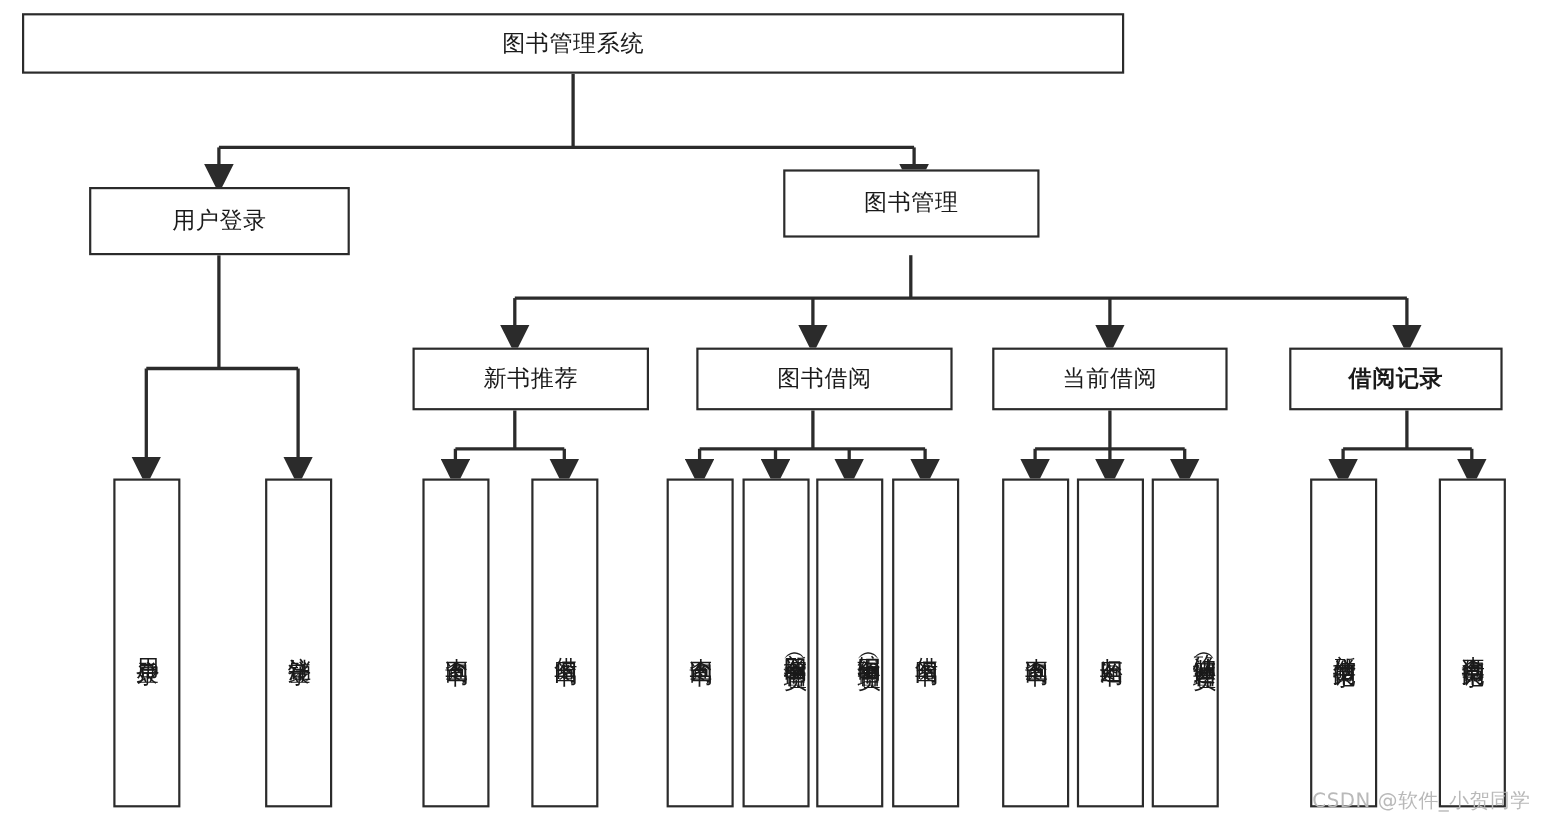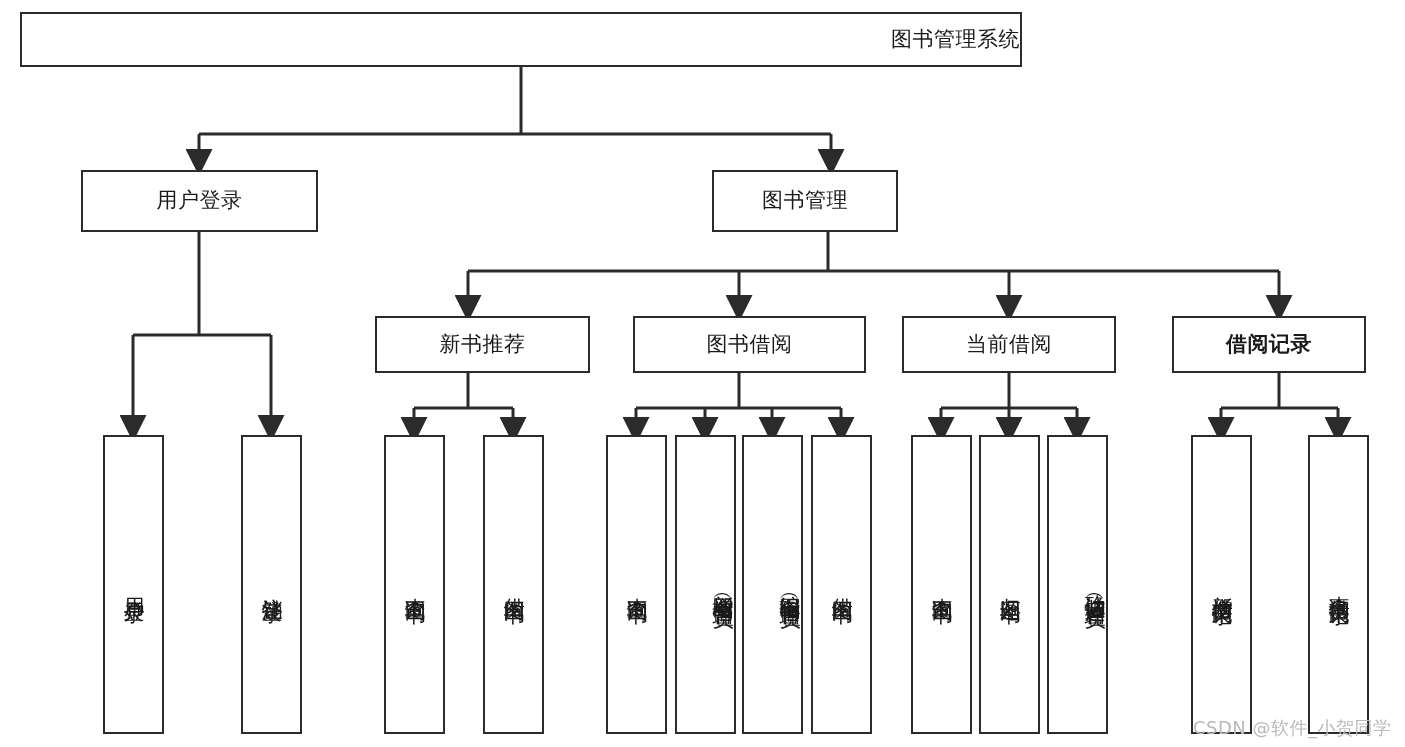--- a/index.html
+++ b/index.html
@@ -107,28 +107,28 @@
       <path d="M1009,408 L1009,420" marker-end="url(#arrow)"></path>
       <path d="M1077,408 L1077,420" marker-end="url(#arrow)"></path>
 
       <path d="M1279,373 L1279,408"></path>
       <path d="M1221,408 L1338,408"></path>
       <path d="M1221,408 L1221,420" marker-end="url(#arrow)"></path>
       <path d="M1338,408 L1338,420" marker-end="url(#arrow)"></path>
     </g>
   </svg>
 
-  <div class="node node-h" style="left:20px; top:12px; width:1002px; height:55px;justify-content:flex-end;">
+  <div class="node node-h" style="left:20px; top:12px; width:1002px; height:55px;">
     <span>图书管理系统</span>
   </div>
 
   <div class="node node-h" style="left:81px; top:170px; width:237px; height:62px;">
     <span>用户登录</span>
   </div>
-  <div class="node node-h" style="left:712px; top:170px; width:186px; height:62px;">
+  <div class="node node-h" style="left:712px; top:154px; width:233px; height:62px;">
     <span>图书管理</span>
   </div>
 
   <div class="node node-h" style="left:375px; top:316px; width:215px; height:57px;">
     <span>新书推荐</span>
   </div>
   <div class="node node-h" style="left:633px; top:316px; width:233px; height:57px;">
     <span>图书借阅</span>
   </div>
   <div class="node node-h" style="left:902px; top:316px; width:214px; height:57px;text-align:center;">

